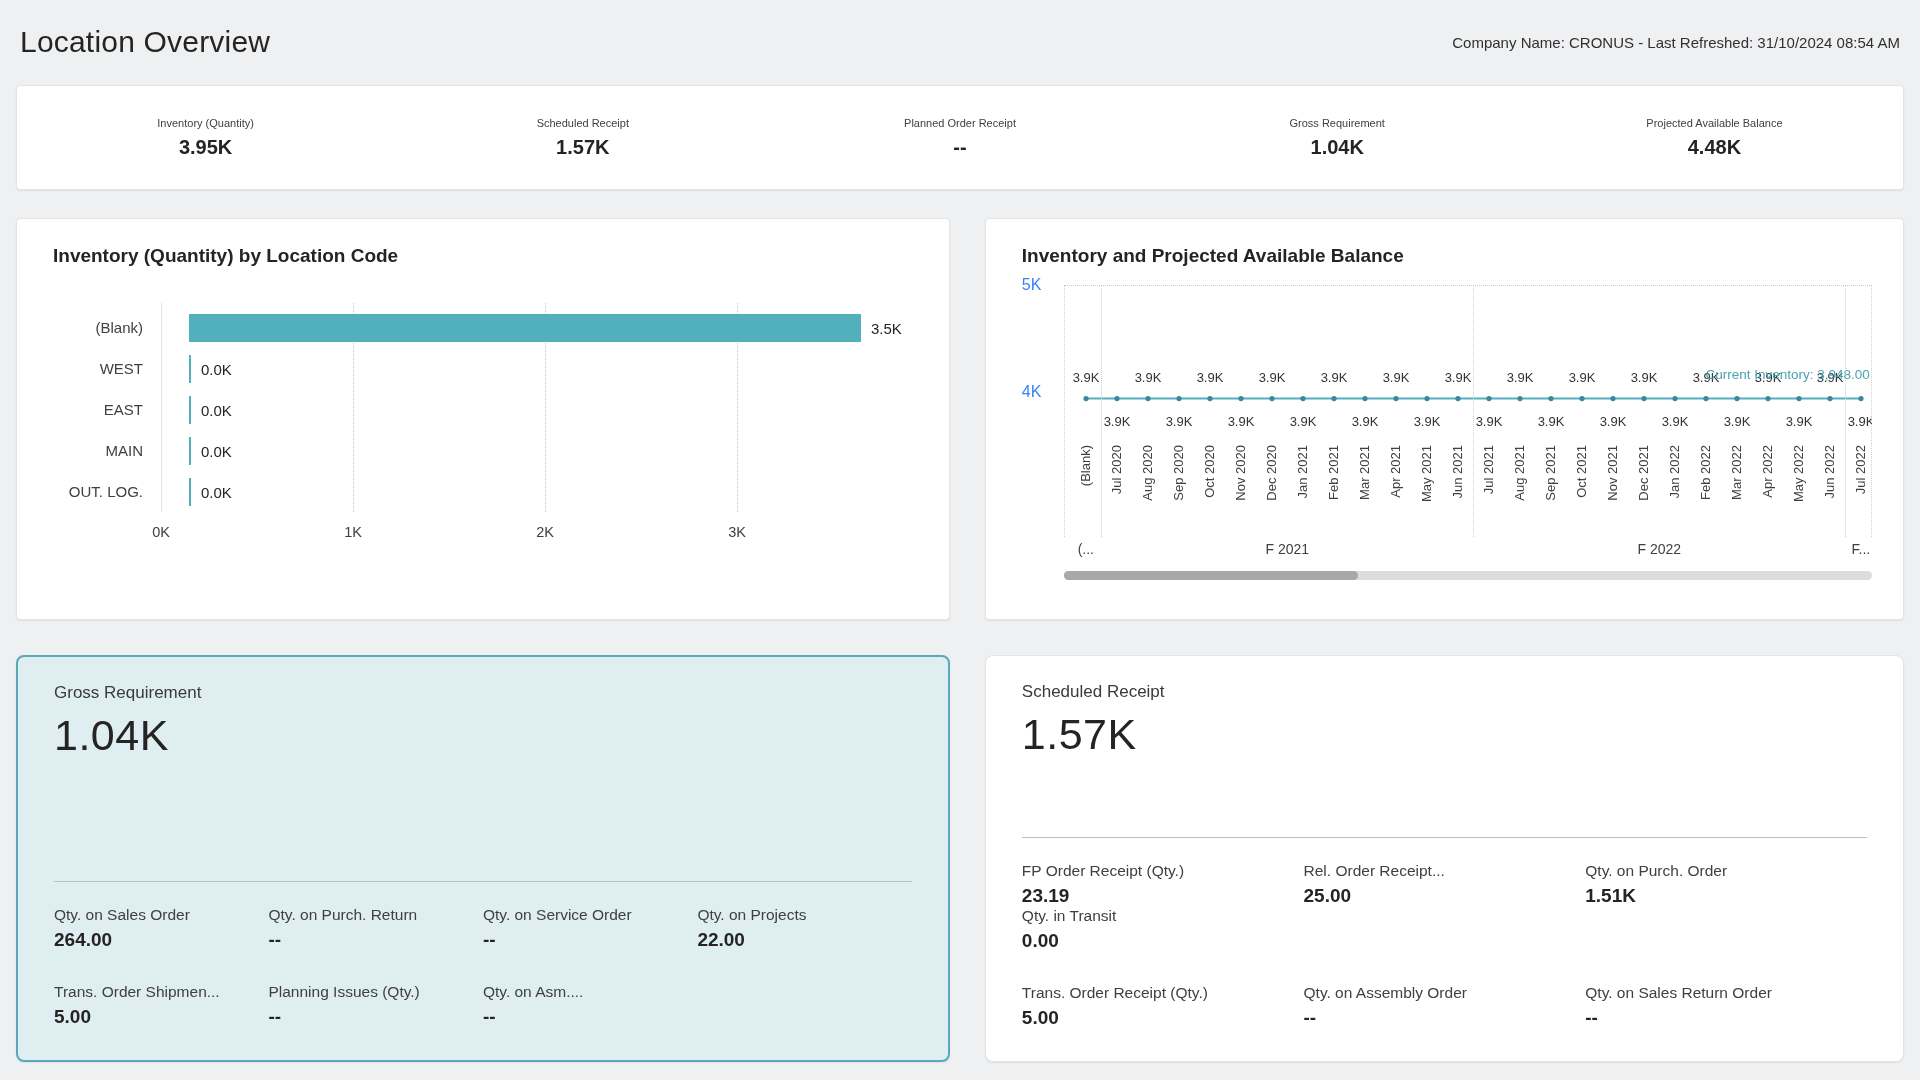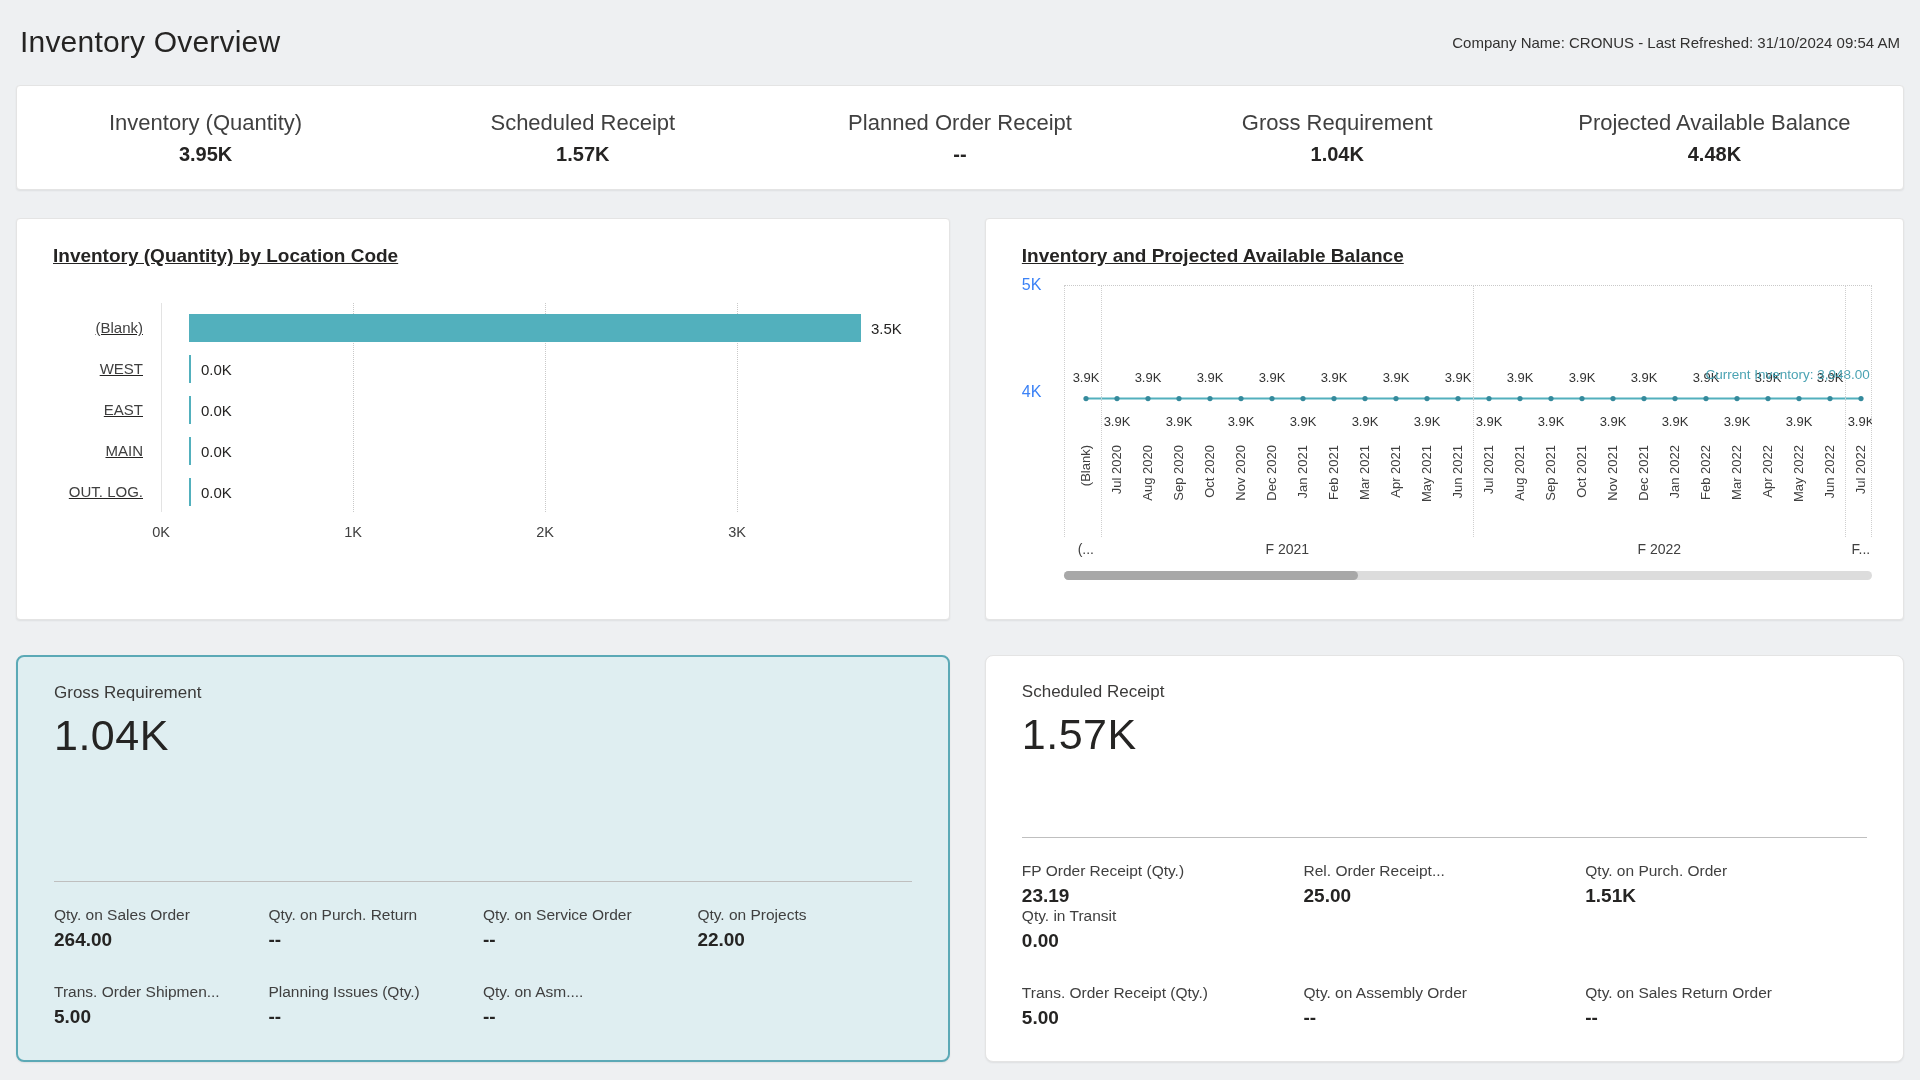--- a/index.html
+++ b/index.html
@@ -17,25 +17,25 @@
   .topbar { display:flex; justify-content:space-between; align-items:center; height:52px; margin-bottom:17px; padding:0 4px; }
   .topbar h1 { font-size:30px; font-weight:400; color:#252423; letter-spacing:.2px; }
   .topbar .meta { font-size:15px; color:#323130; }
 
   
   .card { background:#fff; border:1px solid #e4e4e4; border-radius:4px; box-shadow:0 1px 2px rgba(0,0,0,.07); }
 
   
   .kpi-card { height:105px; margin-bottom:28px; display:flex; align-items:center; }
   .kpi { flex:1; text-align:center; }
-  .kpi-label { font-size:22px; color:#404040; margin-bottom:7px; }
+  .kpi-label { font-size:11px; color:#404040; margin-bottom:7px; }
   .kpi-value { font-size:20px; font-weight:bold; color:#252423; }
 
   .row2 { display:grid; grid-template-columns:1.016fr 1fr; gap:35px; }
-  .charts-row { height:402px; margin-bottom:35px;text-decoration:underline; }
+  .charts-row { height:402px; margin-bottom:35px; }
   .bottom-row { flex:1; }
 
   .chart-card { padding:26px 36px; position:relative; overflow:hidden; }
   .chart-title { font-size:19px; font-weight:bold; color:#252423; }
 
   
   .bar-area { position:relative; margin-top:40px; }
   .bar-grid { position:absolute; left:108px; top:-4px; bottom:0; width:700px; z-index:0; }
   .bar-gridline { position:absolute; top:0; bottom:0; border-left:1px dotted #c9c9c9; }
   .bar-gridline.zero { border-left:1px solid #e3e3e3; }
@@ -72,22 +72,22 @@
   .dc-row + .dc-row { margin-top:32px; }
   .dc-label { font-size:15.5px; color:#404040; white-space:nowrap; }
   .dc-val { font-size:19px; font-weight:bold; color:#252423; margin-top:5px; }
 </style>
 </head>
 <body style="--accent: #52B0BD;">
 
 <div class="page">
 
   <header class="topbar">
-    <h1>Inventory Overview</h1>
-    <div class="meta">Company Name: CRONUS - Last Refreshed: 31/10/2024 09:54 AM</div>
+    <h1>Location Overview</h1>
+    <div class="meta">Company Name: CRONUS - Last Refreshed: 31/10/2024 08:54 AM</div>
   </header>
 
   <section class="card kpi-card" id="kpiStrip">
       <div class="kpi">
         <div class="kpi-label">Inventory (Quantity)</div>
         <div class="kpi-value">3.95K</div>
       </div>
       <div class="kpi">
         <div class="kpi-label">Scheduled Receipt</div>
         <div class="kpi-value">1.57K</div>

